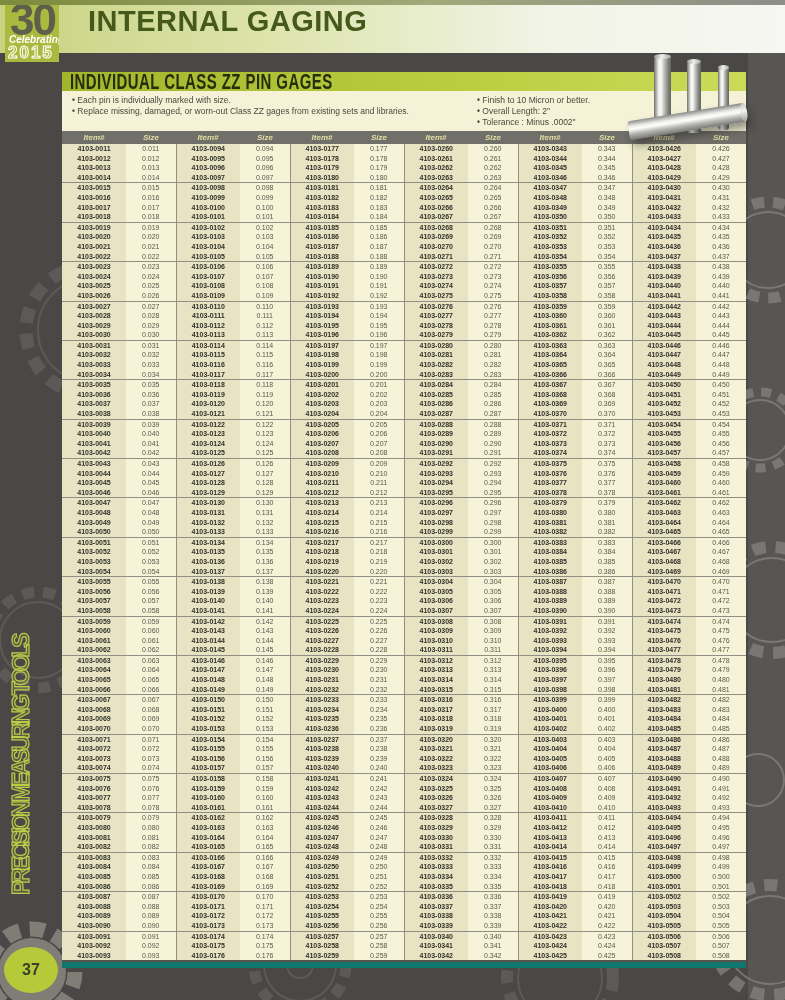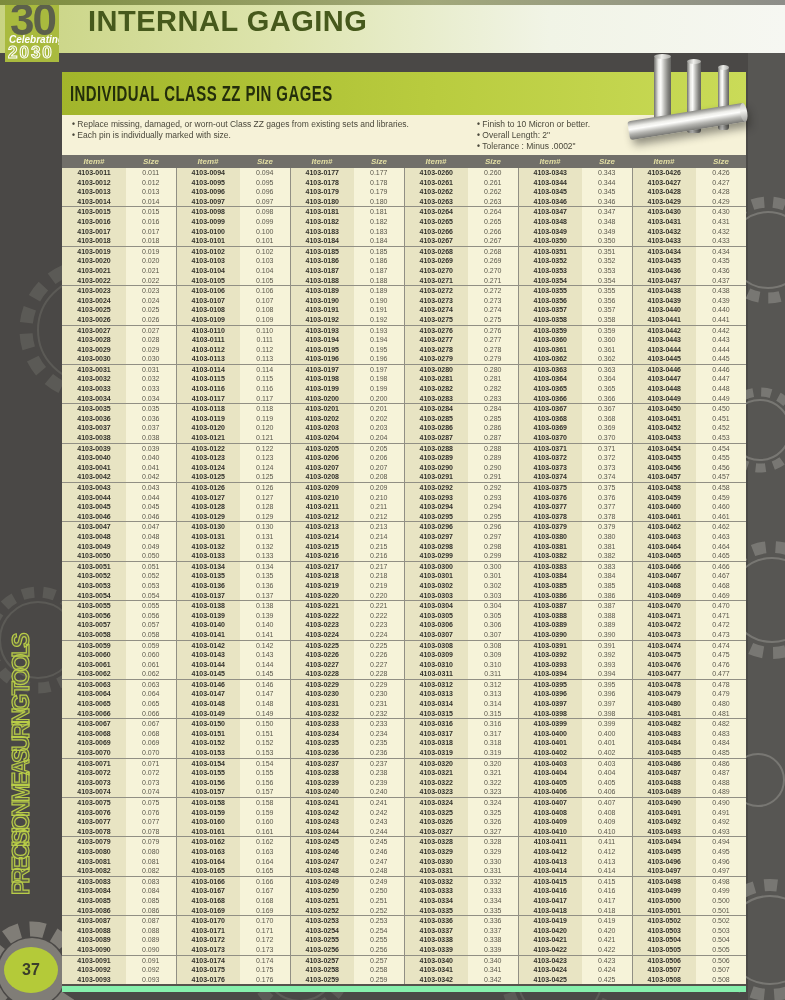--- a/index.html
+++ b/index.html
@@ -36,37 +36,37 @@
     font-size:17px;font-weight:bold;letter-spacing:2px;
     color:#a9ba3e;-webkit-text-stroke:1px #ffffff;
   }
   .main-title{
     position:absolute;left:88px;top:5px;z-index:3;
     font-size:29px;font-weight:bold;color:#46591c;letter-spacing:0.5px;
   }
   
   .content{position:absolute;left:62px;top:72px;width:684px;z-index:2;}
   .section-bar{
-    height:43px;background:linear-gradient(90deg,#a2b52b 0%,#b9cc3f 55%,#cadb58 100%);
+    height:19px;background:linear-gradient(90deg,#a2b52b 0%,#b9cc3f 55%,#cadb58 100%);
     display:flex;align-items:center;
   }
   .section-title{
     font-size:17px;font-weight:bold;color:#242e0b;letter-spacing:0.5px;
     transform:scale(0.88,1.3);transform-origin:left center;padding-left:9px;white-space:nowrap;
   }
   .bullets-panel{
     background:#f6f2d8;height:40px;box-sizing:border-box;
     display:flex;padding:4px 10px 2px 10px;
   }
   .bullet-list{list-style:none;margin:0;padding:0;font-size:8.5px;line-height:11px;color:#4a483b;}
   .bullet-list.left{width:405px;}
   .bullet-list.right{width:180px;}
   .bullet-list li::before{content:"• ";font-weight:bold;}
   
-  .table-wrap{background:#86efac;padding-bottom:6px;}
+  .table-wrap{background:#0f766e;padding-bottom:6px;}
   table.gage{border-collapse:collapse;table-layout:fixed;width:684px;}
   table.gage th{
     background:#716f69;color:#e3dfa4;font-size:8px;font-weight:bold;font-style:italic;
     height:13px;padding:0;text-align:center;
   }
   table.gage td{
     height:9.6px;line-height:9.6px;font-size:7px;padding:0;text-align:center;
     white-space:nowrap;overflow:hidden;
   }
   td.item{background:#e8e4c3;font-weight:bold;color:#32312b;border-left:1px solid #918f84;}
@@ -151,32 +151,32 @@
     <circle cx="32" cy="972" r="43" fill="none" stroke="#807d77" stroke-width="15" stroke-dasharray="15 10"></circle>
   </g>
 </svg>
 
 <div class="top-band">
   <div class="top-strip"></div>
 </div>
 <div class="logo">
   <div class="logo-30">30</div>
   <div class="logo-celebrating">Celebrating</div>
-  <div class="logo-2022">2030</div>
+  <div class="logo-2022">2015</div>
 </div>
 <div class="main-title">INTERNAL GAGING</div>
 
 <div class="content">
   <div class="section-bar">
     <span class="section-title">INDIVIDUAL CLASS ZZ PIN GAGES</span>
   </div>
   <div class="bullets-panel">
     <ul class="bullet-list left">
+      <li>Each pin is individually marked with size.</li>
       <li>Replace missing, damaged, or worn-out Class ZZ gages from existing sets and libraries.</li>
-      <li>Each pin is individually marked with size.</li>
     </ul>
     <ul class="bullet-list right">
       <li>Finish to 10 Micron or better.</li>
       <li>Overall Length: 2"</li>
       <li>Tolerance : Minus .0002"</li>
     </ul>
   </div>
   <div class="table-wrap">
     <table class="gage">
       <colgroup id="gage-cols">

